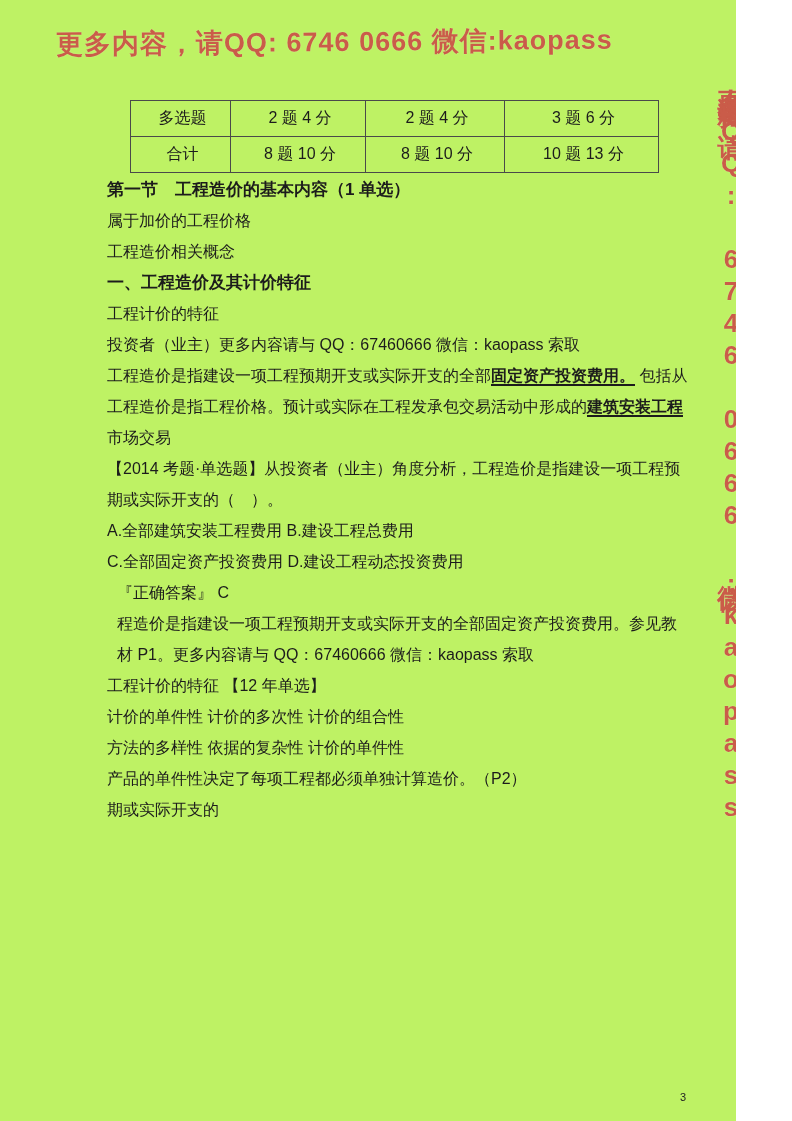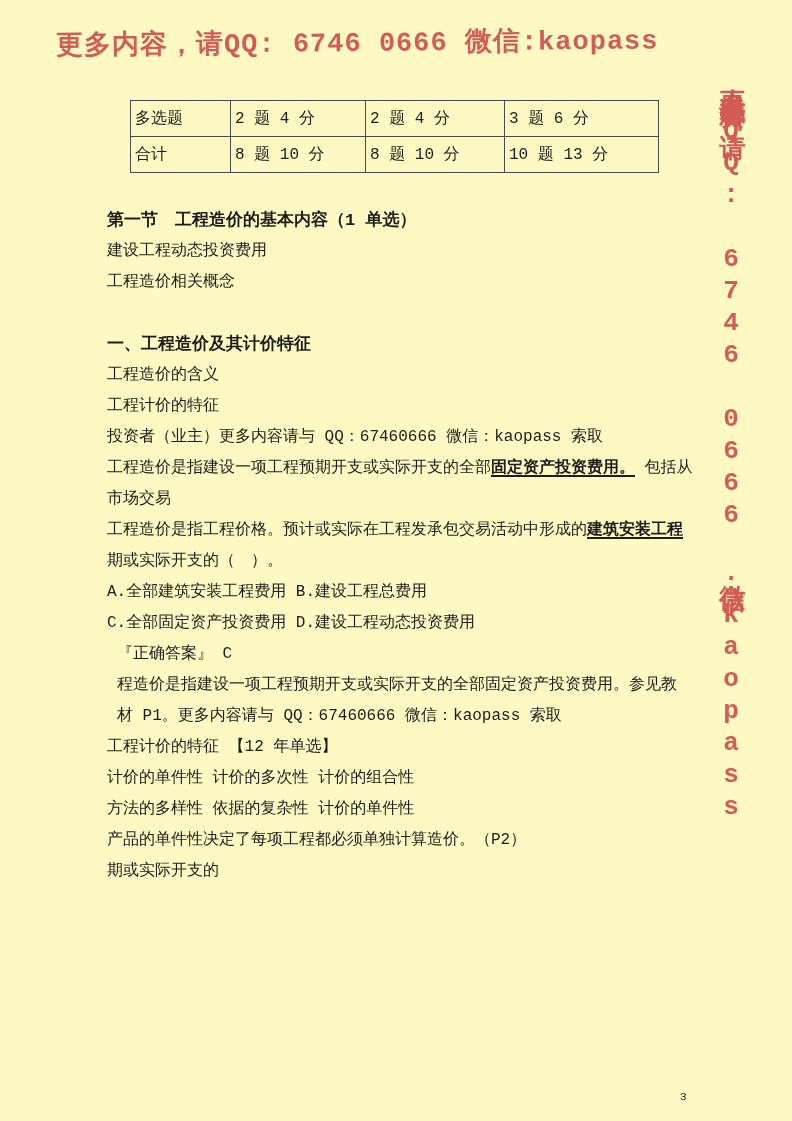--- a/index.html
+++ b/index.html
@@ -2,25 +2,25 @@
 <html><head>
 <meta charset="utf-8">
 <style>
   html, body {
     margin: 0;
     padding: 0;
     background: #ffffff;
   }
   .page {
     position: relative;
-    width: 792px;
+    width: 736px;
     height: 1121px;
-    background: #fef9c3;
+    background: #bef264;
     overflow: hidden;
-    font-family: Liberation Mono, monospace;
+    font-family: Liberation Sans, sans-serif;
     color: #1c1c1c;
   }
   
   .wm {
     position: absolute;
     font-weight: bold;
     letter-spacing: 1px;
     opacity: 0.88;
     text-shadow: 0 0 1px rgba(255,255,255,0.55);
     pointer-events: none;
@@ -50,39 +50,39 @@
     table-layout: fixed;
     font-size: 16px;
   }
   .score-table td {
     border: 1px solid #4a4a4a;
     height: 35px;
     padding: 0 0 0 4px;
     vertical-align: middle;
     white-space: nowrap;
     overflow: hidden;
+    text-align: center;
   }
   
   .content {
     position: absolute;
     left: 107px;
     top: 174px;
     width: 600px;
   }
   .line {
     height: 31px;
     line-height: 31px;
     font-size: 16px;
     white-space: pre;
     overflow: visible;
   }
   .line.heading {
     font-weight: bold;
     font-size: 17px;
-    margin-top: 31px;
   }
   .line.indent {
     padding-left: 10px;
   }
   .bu {
     font-weight: bold;
     text-decoration: underline;
     text-decoration-thickness: 1.5px;
     text-underline-offset: 3px;
   }
@@ -121,29 +121,29 @@
           <td>合计</td>
           <td>8 题 10 分</td>
           <td>8 题 10 分</td>
           <td>10 题 13 分</td>
         </tr>
       </tbody>
   </table>
 
   <div class="content">
       <div class="line heading"><span>第一节　工程造价的基本内容（1 单选）</span></div>
-      <div class="line"><span>建设工程动态投资费用</span></div>
+      <div class="line"><span>属于加价的工程价格</span></div>
       <div class="line"><span>工程造价相关概念</span></div>
       <div class="line heading"><span>一、工程造价及其计价特征</span></div>
-      <div class="line"><span>工程造价的含义</span></div>
       <div class="line"><span>工程计价的特征</span></div>
       <div class="line"><span>投资者（业主）更多内容请与 QQ：67460666 微信：kaopass 索取</span></div>
       <div class="line"><span>工程造价是指建设一项工程预期开支或实际开支的全部</span><span class="bu">固定资产投资费用。</span><span> 包括从</span></div>
+      <div class="line"><span>工程造价是指工程价格。预计或实际在工程发承包交易活动中形成的</span><span class="bu">建筑安装工程</span></div>
       <div class="line"><span>市场交易</span></div>
-      <div class="line"><span>工程造价是指工程价格。预计或实际在工程发承包交易活动中形成的</span><span class="bu">建筑安装工程</span></div>
+      <div class="line"><span>【2014 考题·单选题】从投资者（业主）角度分析，工程造价是指建设一项工程预</span></div>
       <div class="line"><span>期或实际开支的（　）。</span></div>
       <div class="line"><span>A.全部建筑安装工程费用 B.建设工程总费用</span></div>
       <div class="line"><span>C.全部固定资产投资费用 D.建设工程动态投资费用</span></div>
       <div class="line indent"><span>『正确答案』 C</span></div>
       <div class="line indent"><span>程造价是指建设一项工程预期开支或实际开支的全部固定资产投资费用。参见教</span></div>
       <div class="line indent"><span>材 P1。更多内容请与 QQ：67460666 微信：kaopass 索取</span></div>
       <div class="line"><span>工程计价的特征 【12 年单选】</span></div>
       <div class="line"><span>计价的单件性 计价的多次性 计价的组合性</span></div>
       <div class="line"><span>方法的多样性 依据的复杂性 计价的单件性</span></div>
       <div class="line"><span>产品的单件性决定了每项工程都必须单独计算造价。（P2）</span></div>

